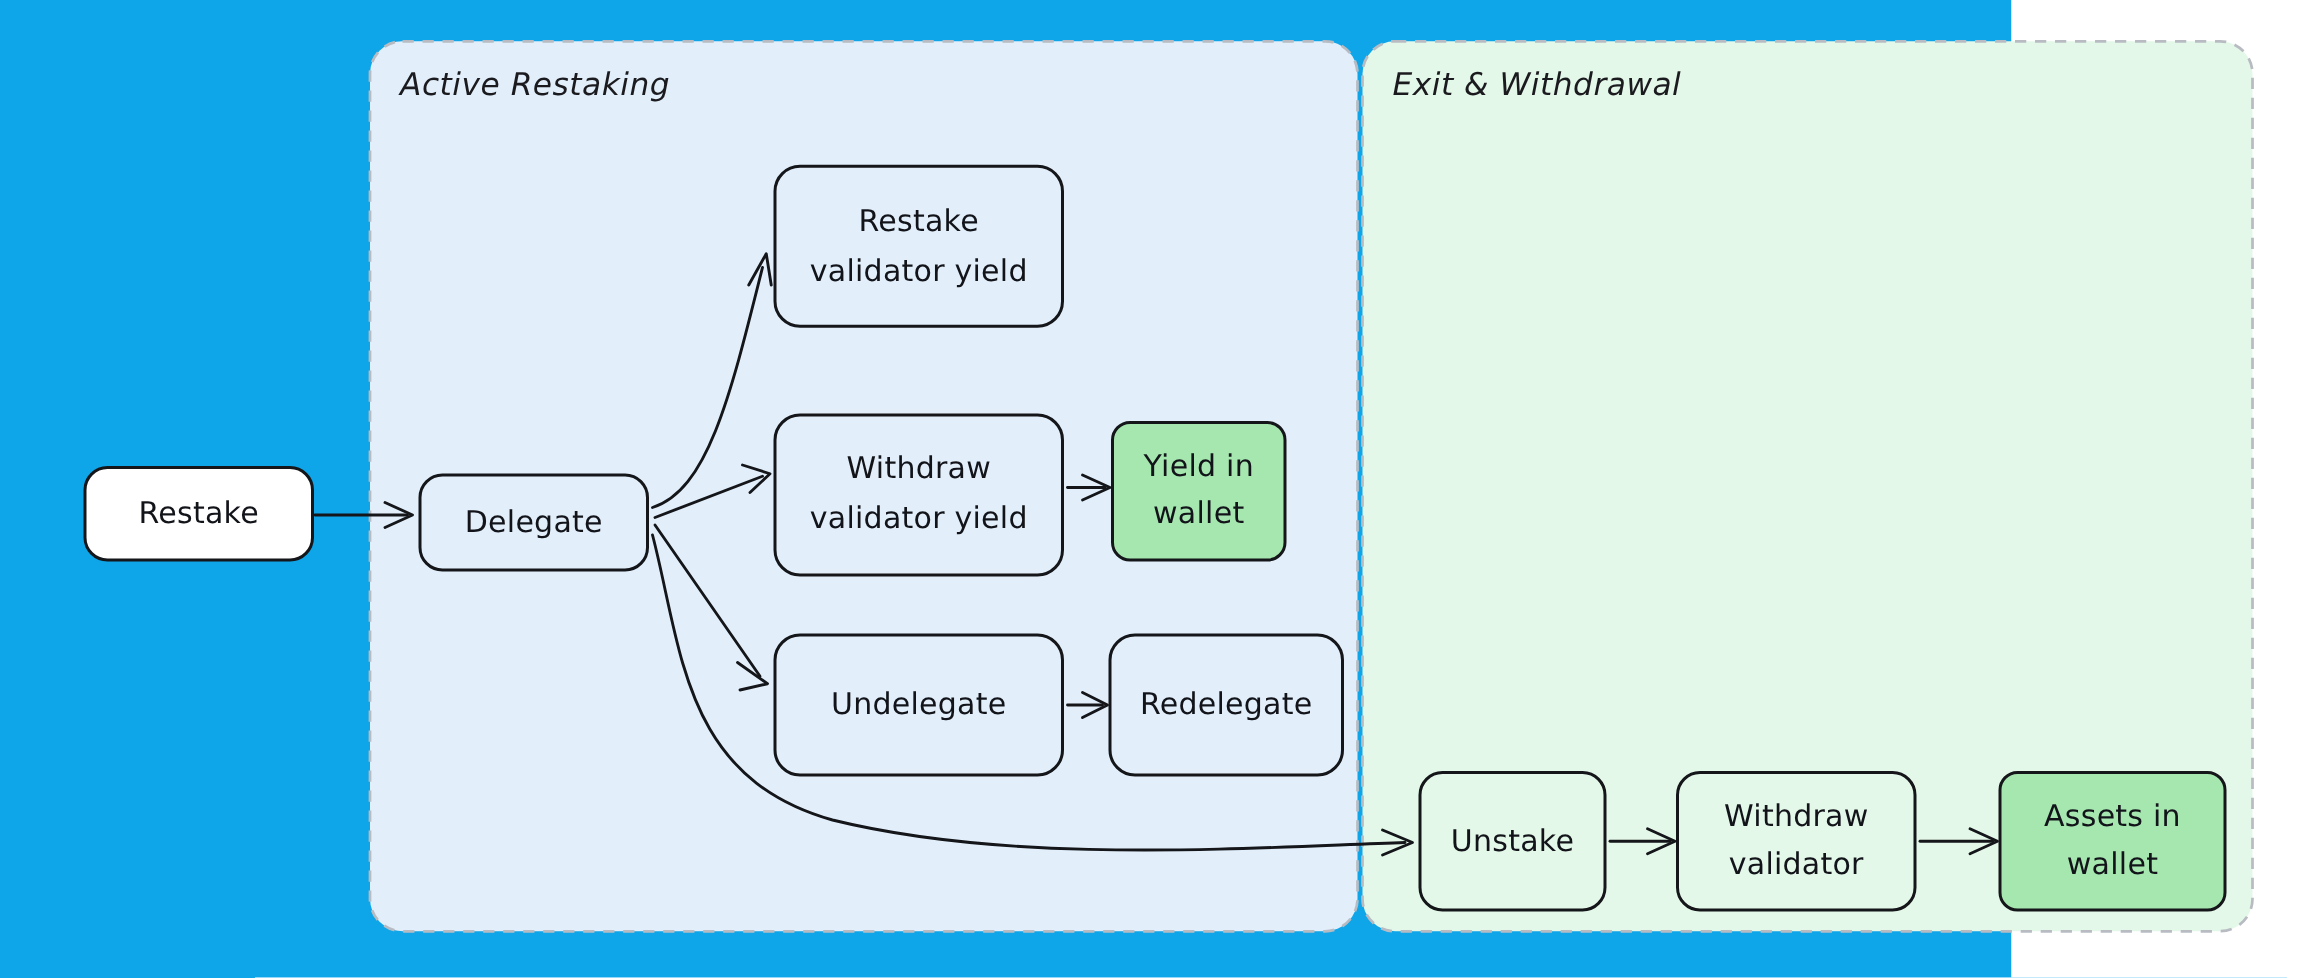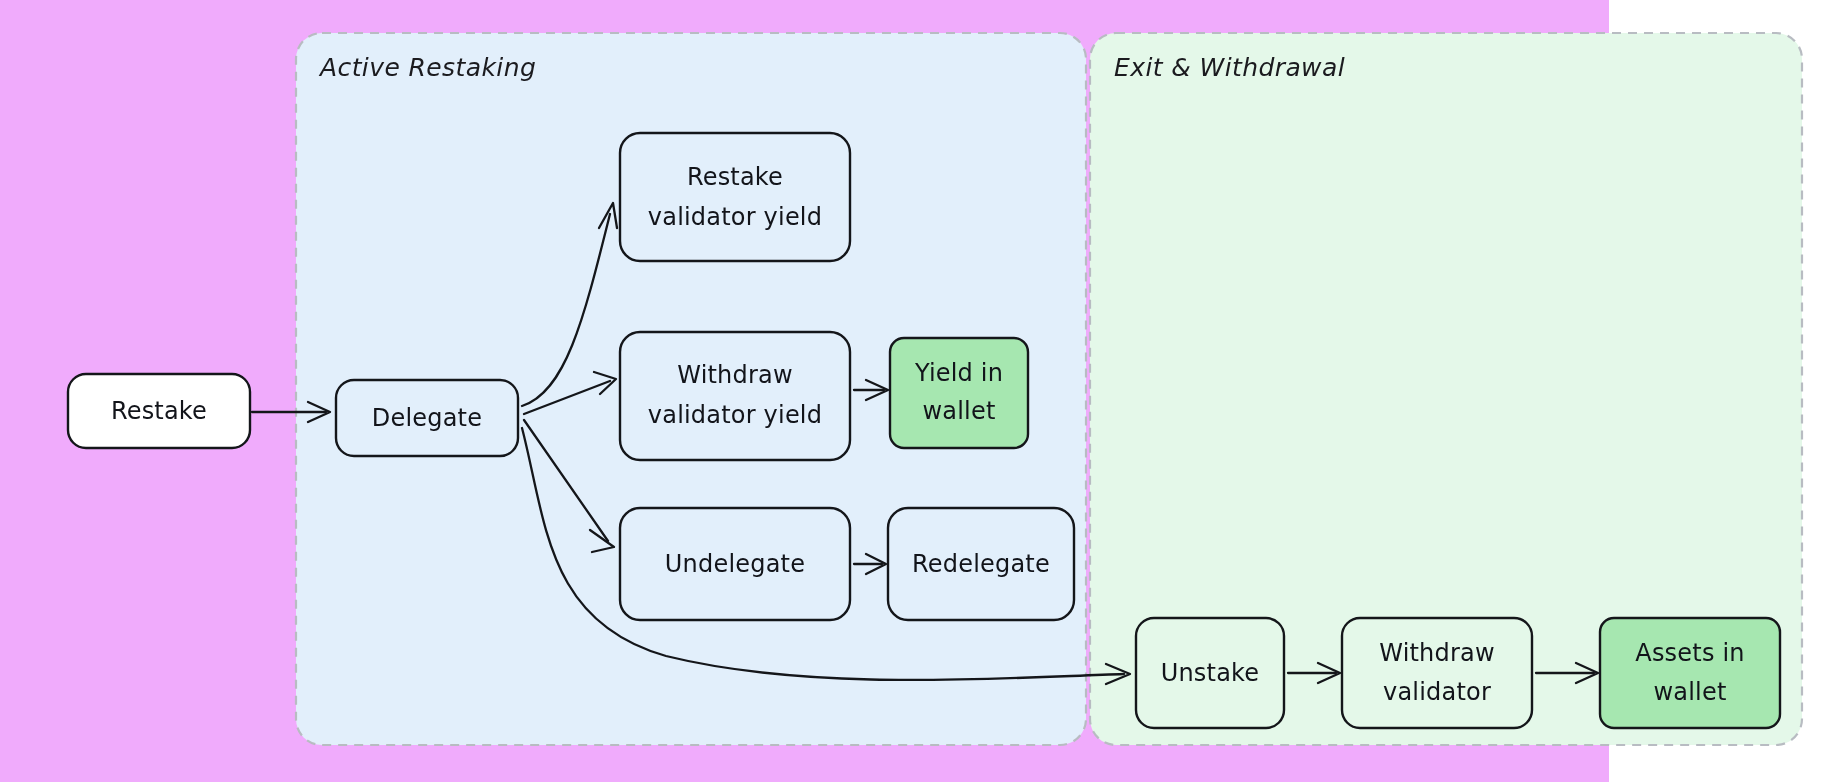--- a/index.html
+++ b/index.html
@@ -10,21 +10,21 @@
   body {
     width: 1848px;
     height: 782px;
     font-family: "DejaVu Sans", sans-serif;
     overflow: hidden;
   }
   #stage {
     position: relative;
     width: 1609px;
     height: 782px;
-    background: #f0abfc;
+    background: #0ea5e9;
   }
   svg#diagram {
     position: absolute;
     top: 0;
     left: 0;
     width: 1848px;
     height: 782px;
     display: block;
   }
   .group-rect {

